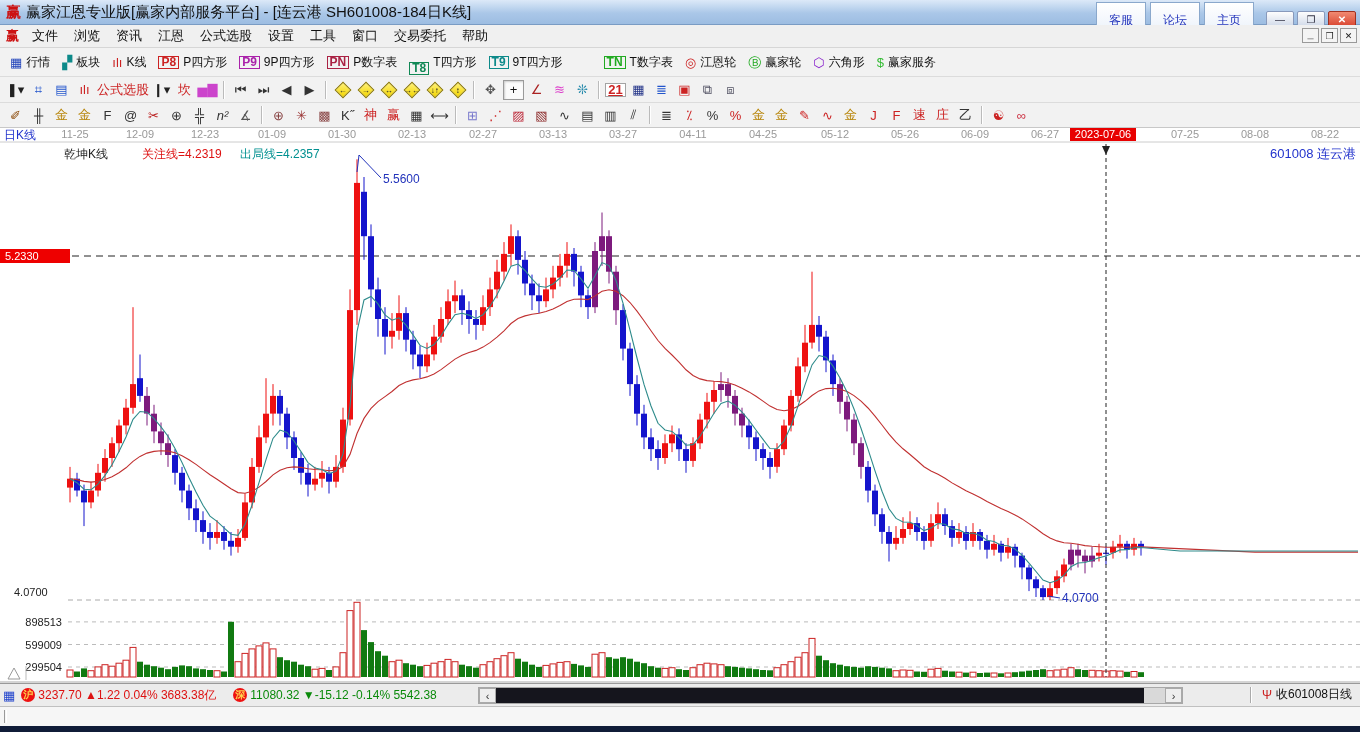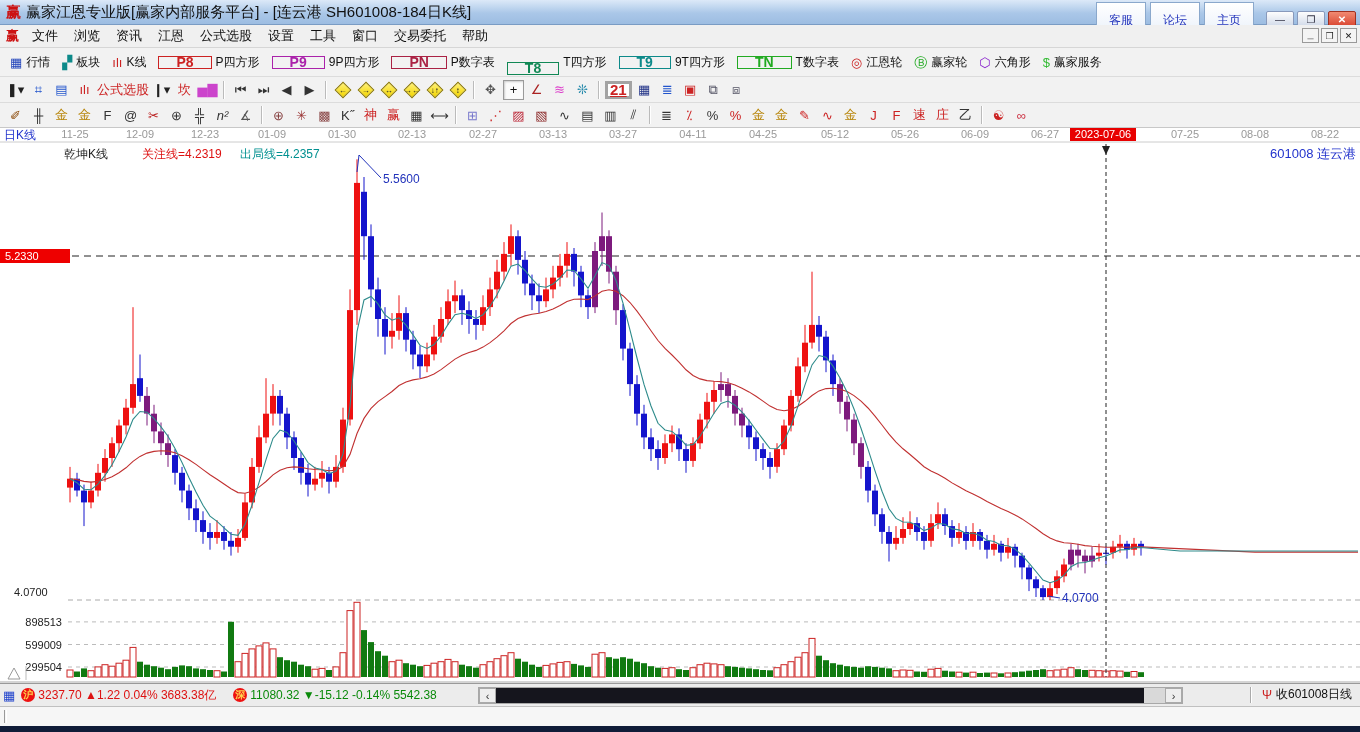--- a/index.html
+++ b/index.html
@@ -40,33 +40,33 @@
   
   .toolbar { background:#f2f2f2; display:flex; align-items:center; padding:0 4px; }
   .tb1 { height:29px; border-bottom:1px solid #dcdcdc; }
   .tb2 { height:26px; border-bottom:1px solid #dcdcdc; }
   .tb3 { height:25px; border-bottom:1px solid #c8c8c8; }
   .tcell {
     display:flex; align-items:center; gap:4px; padding:2px 5px; margin:0 1px;
     font-size:12px; color:#111; white-space:nowrap;
   }
   .tico { font-size:13px; line-height:13px; }
-  .tbadge { font-weight:bold; font-size:14px; border:1px solid; padding:0 17px; line-height:11px; }
+  .tbadge { font-weight:bold; font-size:12px; border:1px solid; padding:0 2px; line-height:11px; }
   .tsep { width:2px; height:18px; border-left:1px solid #bbb; border-right:1px solid #fff; margin:0 4px; }
   .icell {
     min-width:21px; height:20px; display:flex; align-items:center; justify-content:center;
     margin:0 1px; font-size:13px;
   }
   .icell.pressed { border:1px solid #9a9a9a; background:#fbfbfb; box-shadow:inset 1px 1px 2px #ccc; }
   .dia {
     width:12px; height:12px; background:linear-gradient(135deg,#fff176,#f2d400);
     border:1px solid #8a7600; transform:rotate(45deg); display:flex; align-items:center; justify-content:center;
   }
   .dia > span { transform:rotate(-45deg); font-size:8px; color:#222; font-weight:bold; white-space:nowrap; }
-  .cal21 { border:3px solid #a3a3a3; color:#cc2222; font-weight:bold; font-size:15px; padding:0 2px; background:#fff; line-height:12px;text-decoration:underline; }
+  .cal21 { border:1px solid #a3a3a3; color:#cc2222; font-weight:bold; font-size:13px; padding:0 2px; background:#fff; line-height:12px;text-decoration:underline; }
   
   .chart-wrap { position:relative; width:1360px; height:555px; background:#fff; }
   .chart-wrap svg { position:absolute; left:0; top:0; }
   
   .scrollrow {
     height:23px; background:#ececec; border-top:1px solid #9a9a9a;
     display:flex; align-items:center; font-size:12px; position:relative; padding-left:3px;
   }
   .sr-ico { color:#2244cc; font-size:13px; margin-right:3px; }
   .cbadge {
@@ -163,21 +163,21 @@
     </div>
     <div class="tcell">
       <span class="tbadge" style="color: rgb(17, 136, 85); border-color: rgb(17, 136, 85); margin-top: 12px;">T8</span>
       <span>T四方形</span>
     </div>
     <div class="tcell">
       <span class="tbadge" style="color: rgb(13, 138, 138); border-color: rgb(13, 138, 138);">T9</span>
       <span>9T四方形</span>
     </div>
     <div class="tcell">
-      <span class="tbadge" style="color: rgb(34, 170, 34); border-color: rgb(34, 170, 34);">TN</span>
+      <span class="tbadge" style="color: rgb(34, 170, 34); border-color: rgb(34, 170, 34); margin-left: 29px;">TN</span>
       <span>T数字表</span>
     </div>
     <div class="tcell">
       <span class="tico" style="color: rgb(204, 34, 34);">◎</span>
       <span>江恩轮</span>
     </div>
     <div class="tcell">
       <span class="tico" style="color: rgb(34, 170, 34);">Ⓑ</span>
       <span>赢家轮</span>
     </div>

